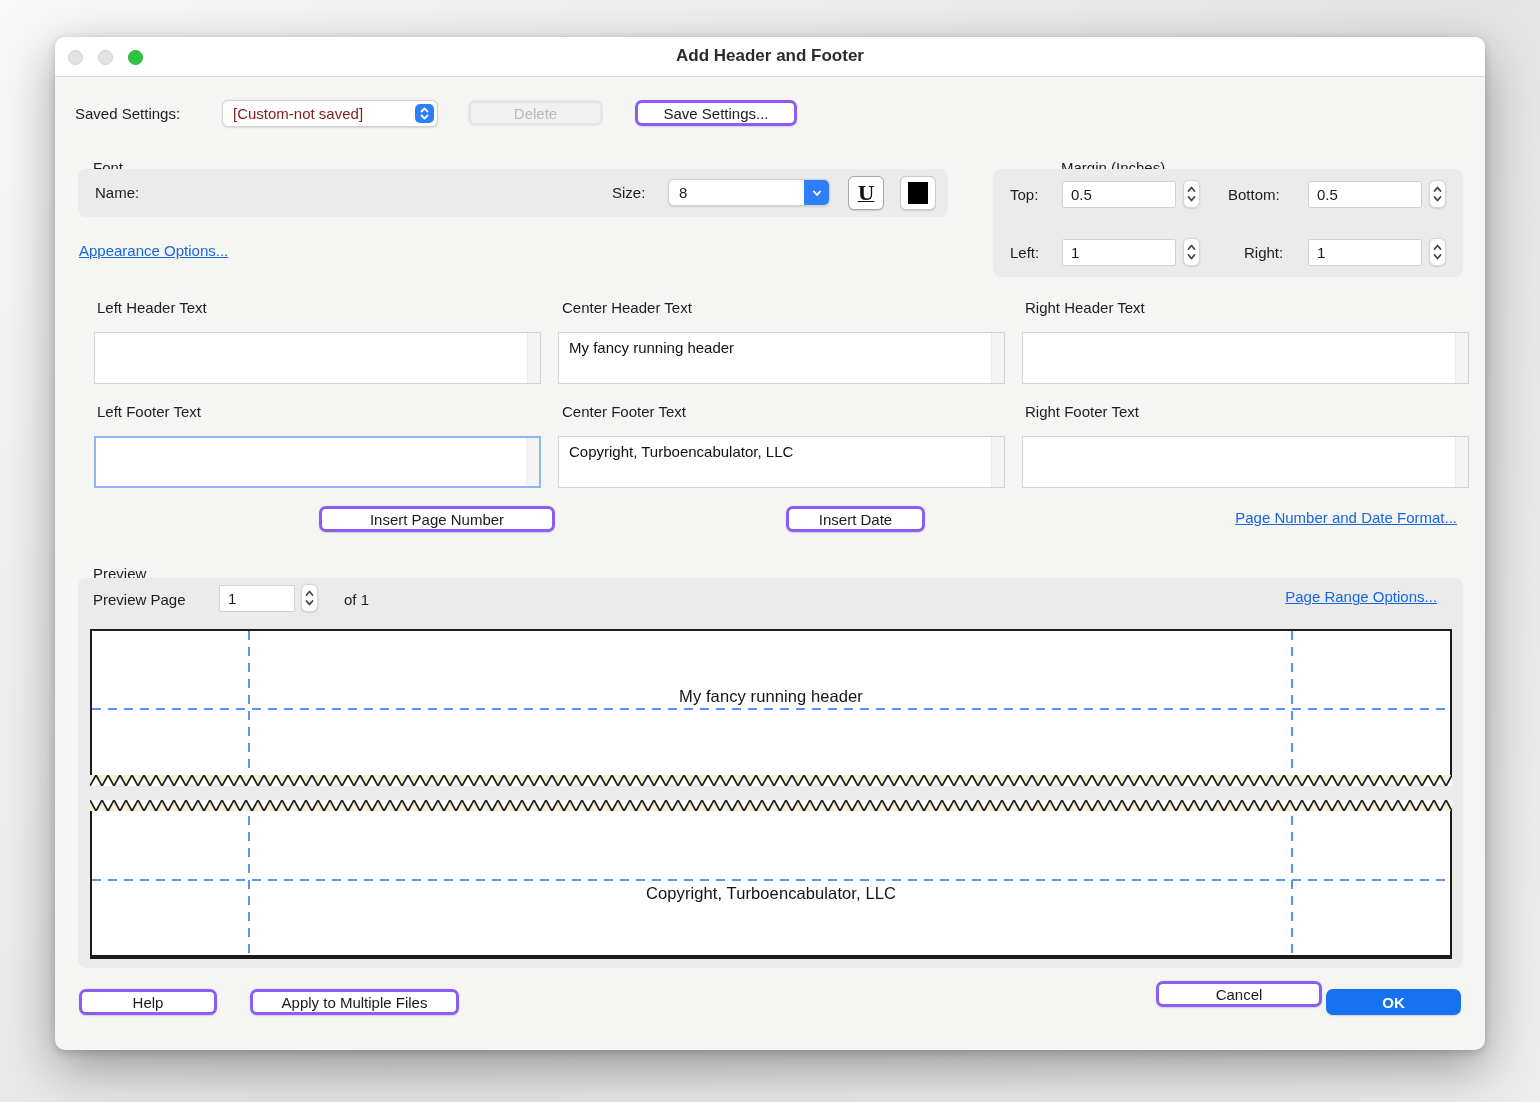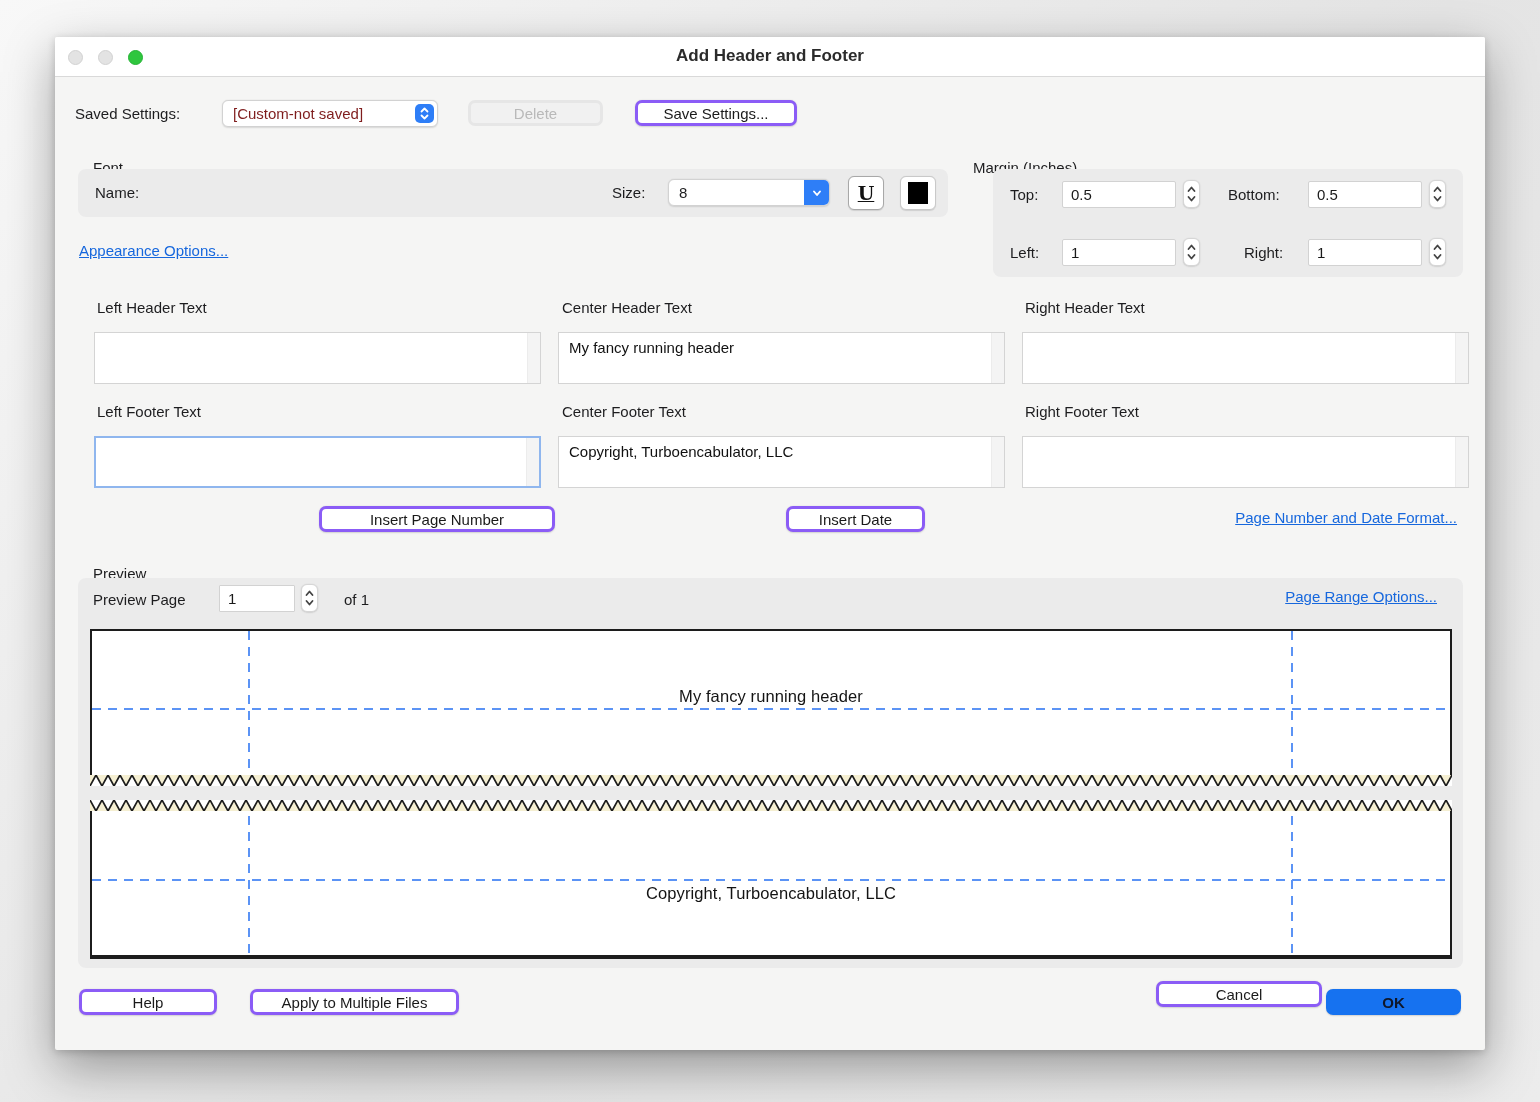--- a/index.html
+++ b/index.html
@@ -5,21 +5,21 @@
   * { margin:0; padding:0; box-sizing:border-box; }
   html,body { width:1540px; height:1102px; overflow:hidden; }
   body {
     font-family:"Liberation Sans", sans-serif;
     background: linear-gradient(135deg,#f8f8f8 0%, #e4e4e4 55%, #ececec 100%);
     color:#1d1d1f;
     -webkit-font-smoothing:antialiased;
   }
   .dialog {
     position:absolute; left:55px; top:37px; width:1430px; height:1013px;
-    background:#f5f5f4; border-radius:2px;
+    background:#f5f5f4; border-radius:10px;
     box-shadow:0 18px 50px rgba(0,0,0,.35), 0 2px 8px rgba(0,0,0,.18);
     overflow:hidden;
     padding-left:32px;
   }
   
   .titlebar {
     position:absolute; left:0; top:0; right:0; height:40px;
     background:#ffffff; border-bottom:1px solid #d9d9d9;
   }
   .titlebar .title {
@@ -38,21 +38,21 @@
 
   .btn {
     position:absolute; height:26px; background:#ffffff;
     border:3px solid #8b5cf6; border-radius:7px;
     box-shadow:0 .5px 1.5px rgba(0,0,0,.15);
     font-size:15px; color:#1a1a1a;
     display:flex; align-items:center; justify-content:center;
     cursor:default;
   }
   .btn.disabled { background:#f1f1f1; border-color:#e6e6e6; color:#b9b9b9; box-shadow:none; }
-  .btn.primary { background:#1672f0; border-color:#1672f0; color:#0f172a; font-weight:bold; }
+  .btn.primary { background:#1672f0; border-color:#1672f0; color:#ffffff; font-weight:bold; }
 
   .dd {
     position:absolute; height:27px; background:#fff;
     border:1px solid #d2d2d2; border-radius:6px;
     box-shadow:0 .5px 1.5px rgba(0,0,0,.12);
     display:flex; align-items:center; padding-left:10px;
     font-size:15px;
   }
   .dd .dd-cap {
     position:absolute; right:3px; top:3px; width:19px; height:19px;
@@ -171,21 +171,21 @@
     <div class="ubtn" style="left:770px;top:7px;">
         <span>U</span>
       </div>
     <div class="swatch-btn" style="left:822px;top:7px;">
       <span class="swatch"></span>
     </div>
   </div>
 
   <span class="link" style="left:24px;top:205px;">Appearance Options...</span>
 
-  <span class="group-lbl" style="left:918px;top:111px;">Margin (Inches)</span>
+  <span class="group-lbl" style="left:1006px;top:111px;">Margin (Inches)</span>
   <div class="panel" style="left:938px;top:132px;width:470px;height:108px;">
     <span class="lbl" style="position:absolute;left:17px;top:17px;">Top:</span>
     <input class="num-input" style="left: 69px; top: 12px; width: 114px;" value="0.5">
     <span class="stepper" style="left:190px;top:11px;">
       <svg class="chev" width="11" height="22" viewBox="0 0 11 22">
           <path d="M2.5 8 L5.5 4.5 L8.5 8" fill="none" stroke="#444" stroke-width="1.8" stroke-linecap="round" stroke-linejoin="round"></path>
           <path d="M2.5 14 L5.5 17.5 L8.5 14" fill="none" stroke="#444" stroke-width="1.8" stroke-linecap="round" stroke-linejoin="round"></path>
         </svg>
     </span>
     <span class="lbl" style="position:absolute;left:235px;top:17px;">Bottom:</span>

